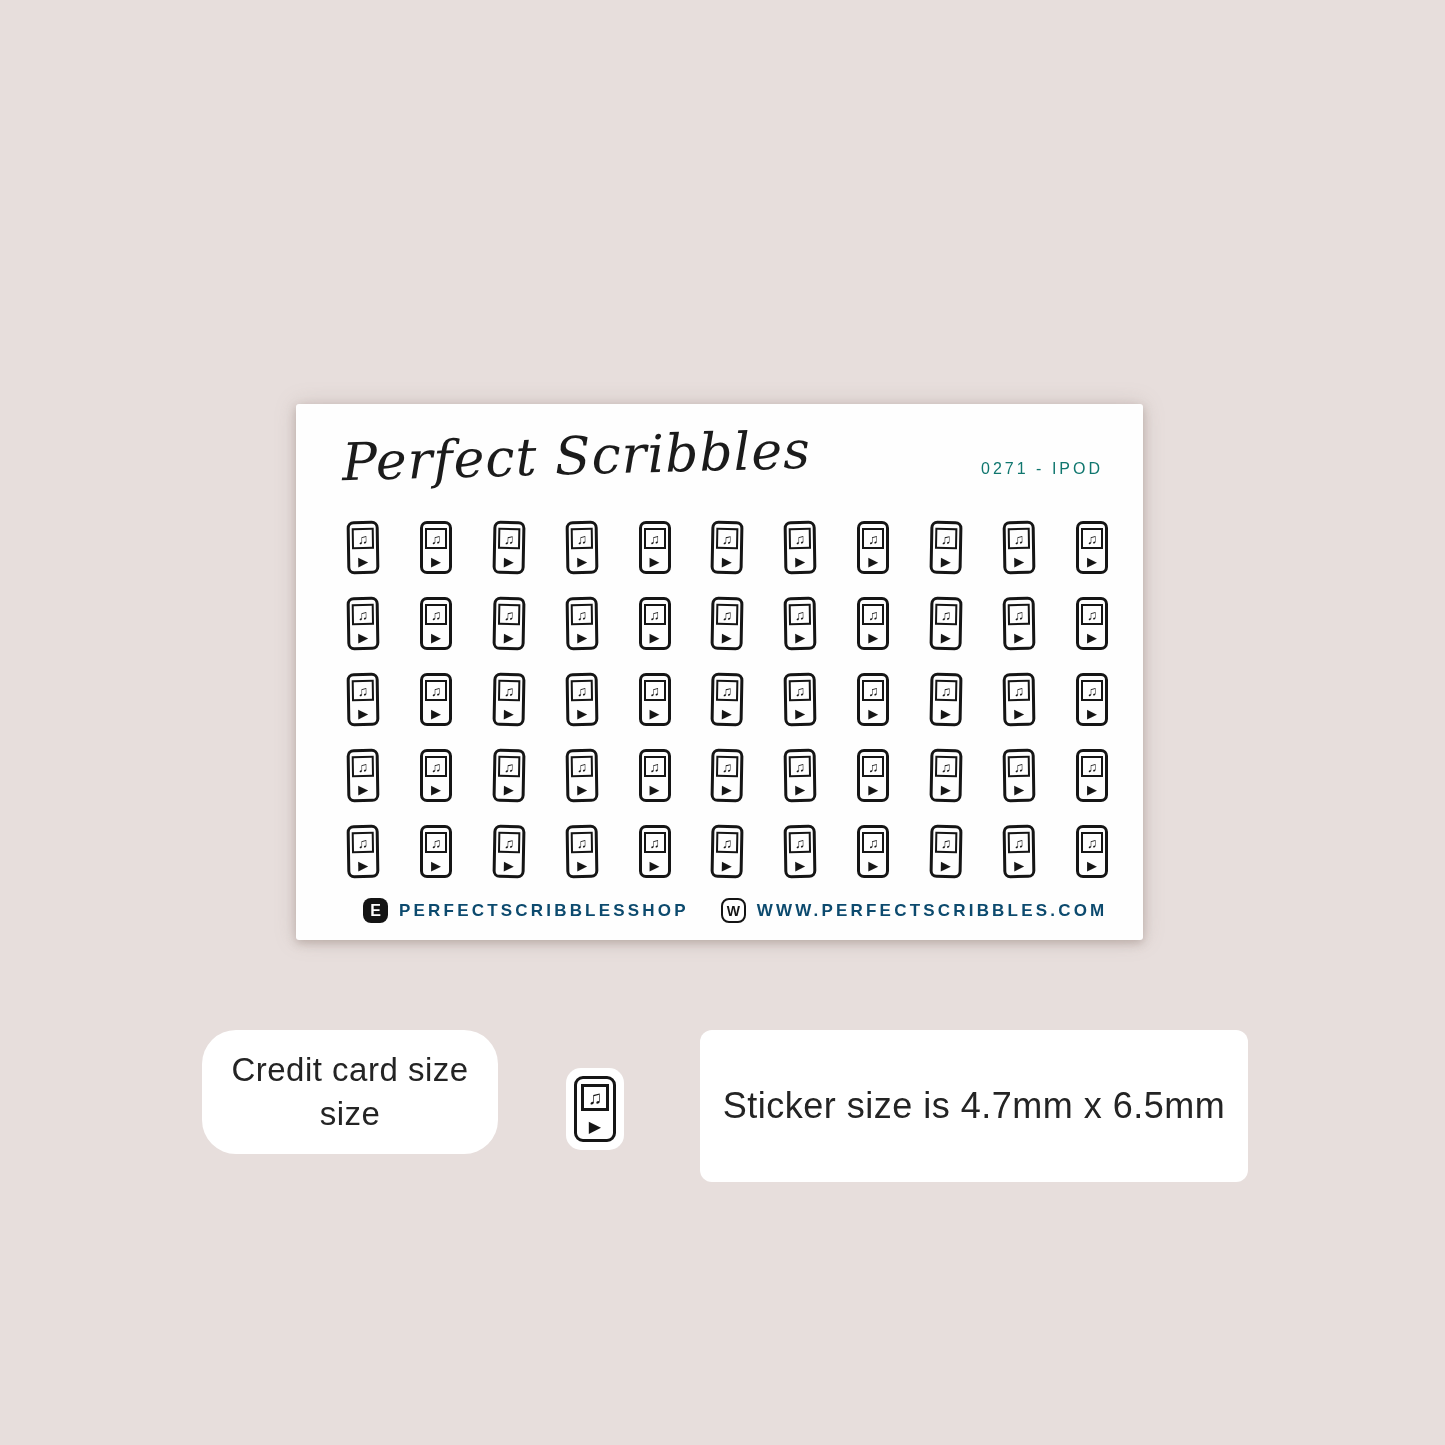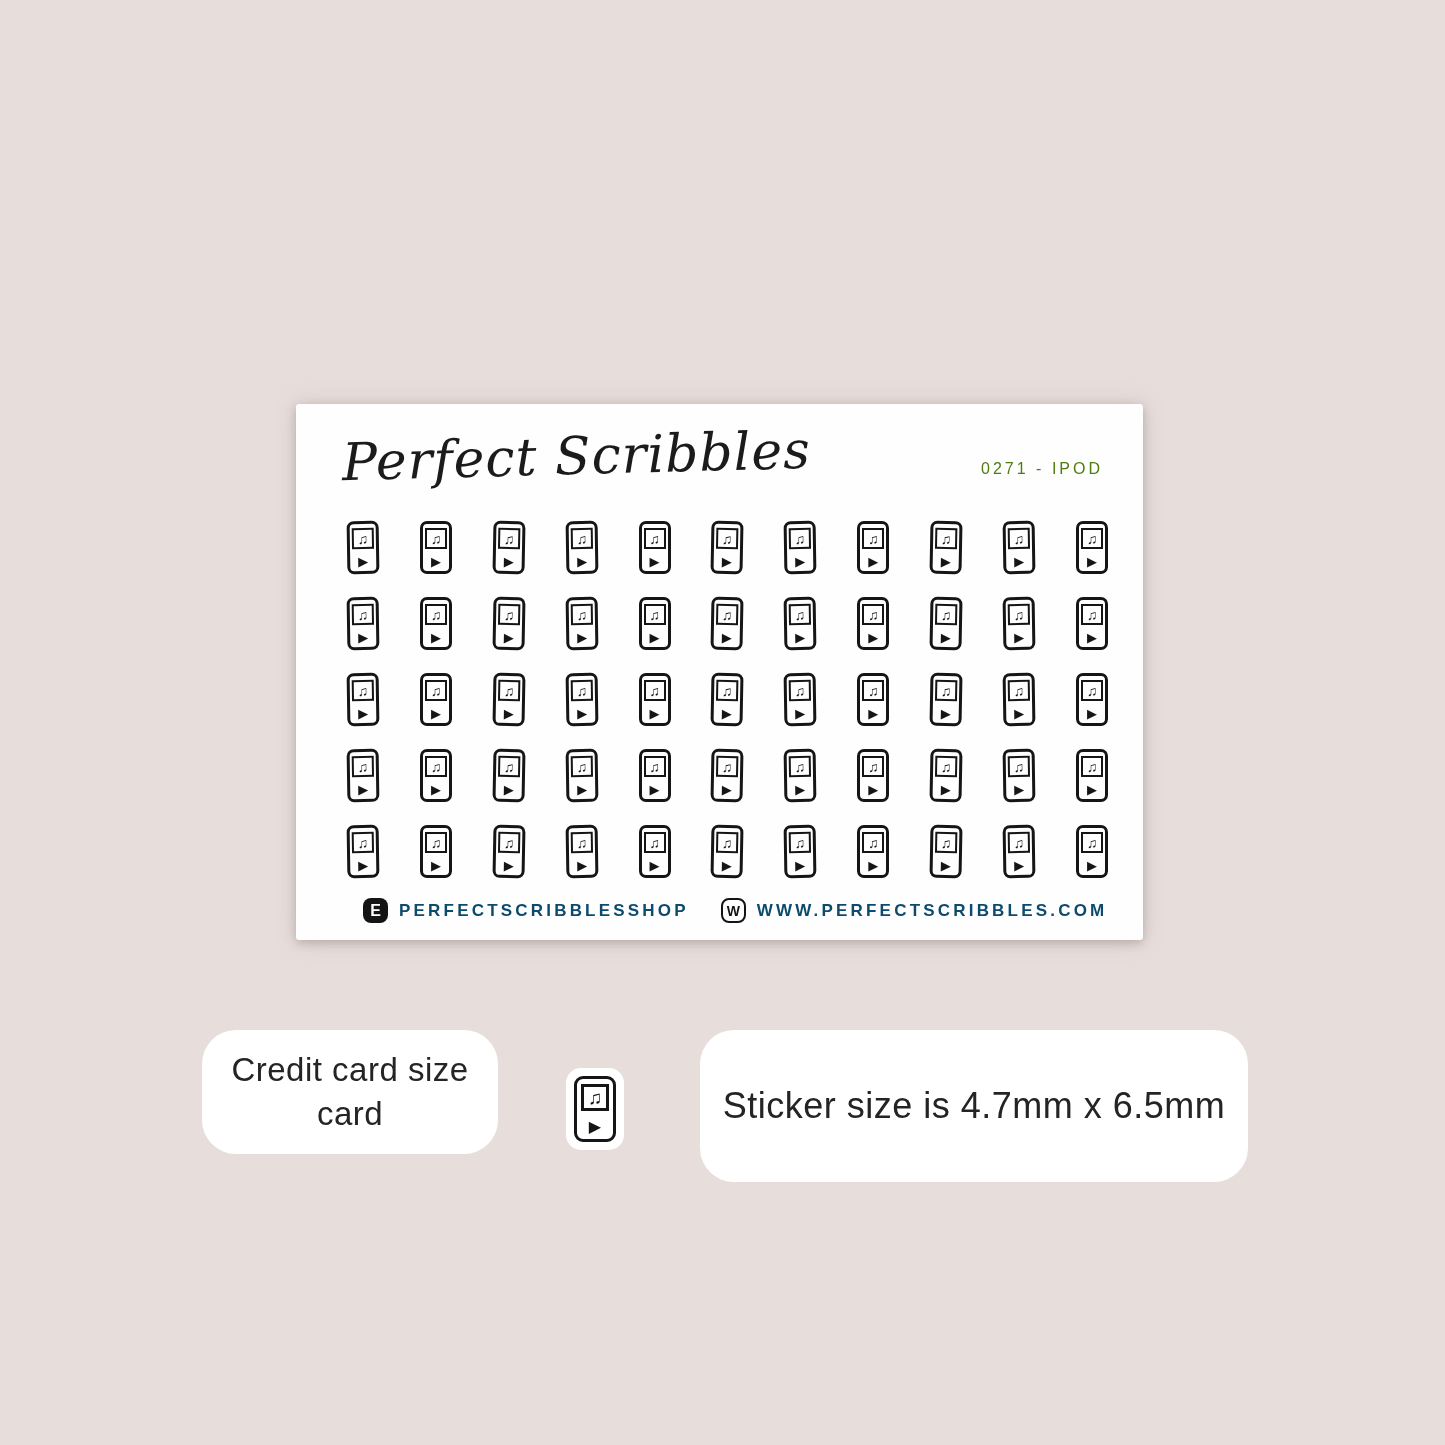--- a/index.html
+++ b/index.html
@@ -22,21 +22,21 @@
   .brand-script{
     position:absolute;left:46px;top:22px;
     font-family:"DejaVu Serif", serif;
     font-style:italic;font-weight:500;
     font-size:52px;letter-spacing:1px;color:#1b1b1b;
     transform:rotate(-1.5deg);
     white-space:nowrap;
   }
   .sku{
     position:absolute;right:40px;top:56px;
-    font-size:16px;letter-spacing:3px;color:#4d7c0f;
+    font-size:16px;letter-spacing:3px;color:#0f766e;
     white-space:nowrap;
   }
 
   
   .grid{
     position:absolute;left:51px;top:117px;width:761px;
   }
   .icon-row{
     display:flex;justify-content:space-between;
     margin-bottom:23px;height:53px;
@@ -93,21 +93,21 @@
   }
 
   
   .info-box{
     position:absolute;background:#ffffff;border-radius:34px;
     display:flex;flex-direction:column;align-items:center;justify-content:center;
     text-align:center;color:#242424;
   }
   .box-left{left:202px;top:1030px;width:296px;height:124px;}
   .box-left .line{font-size:33px;line-height:1.34;letter-spacing:0.5px;}
-  .box-right{left:700px;top:1030px;width:548px;height:152px;}
+  .box-right{left:700px;top:1030px;width:548px;height:152px;border-radius:12px;}
   .box-right .line{font-size:36px;letter-spacing:0.5px;}
   .icon-chip{
     position:absolute;left:566px;top:1068px;width:58px;height:82px;
     background:#ffffff;border-radius:15px;
     display:flex;align-items:center;justify-content:center;
   }
 </style>
 </head>
 <body>
 
@@ -357,21 +357,21 @@
       </div>
       <div class="footer-group">
         <div class="badge-outline">W</div>
         <div class="footer-text">WWW.PERFECTSCRIBBLES.COM</div>
       </div>
     </div>
   </div>
 
   <div class="info-box box-left">
     <div class="line">Credit card size</div>
-    <div class="line">card</div>
+    <div class="line">size</div>
   </div>
 
   <div class="icon-chip">
       <div class="ipod big">
         <div class="screen">♫</div>
         <div class="play">▶</div>
       </div>
     </div>
 
   <div class="info-box box-right">

